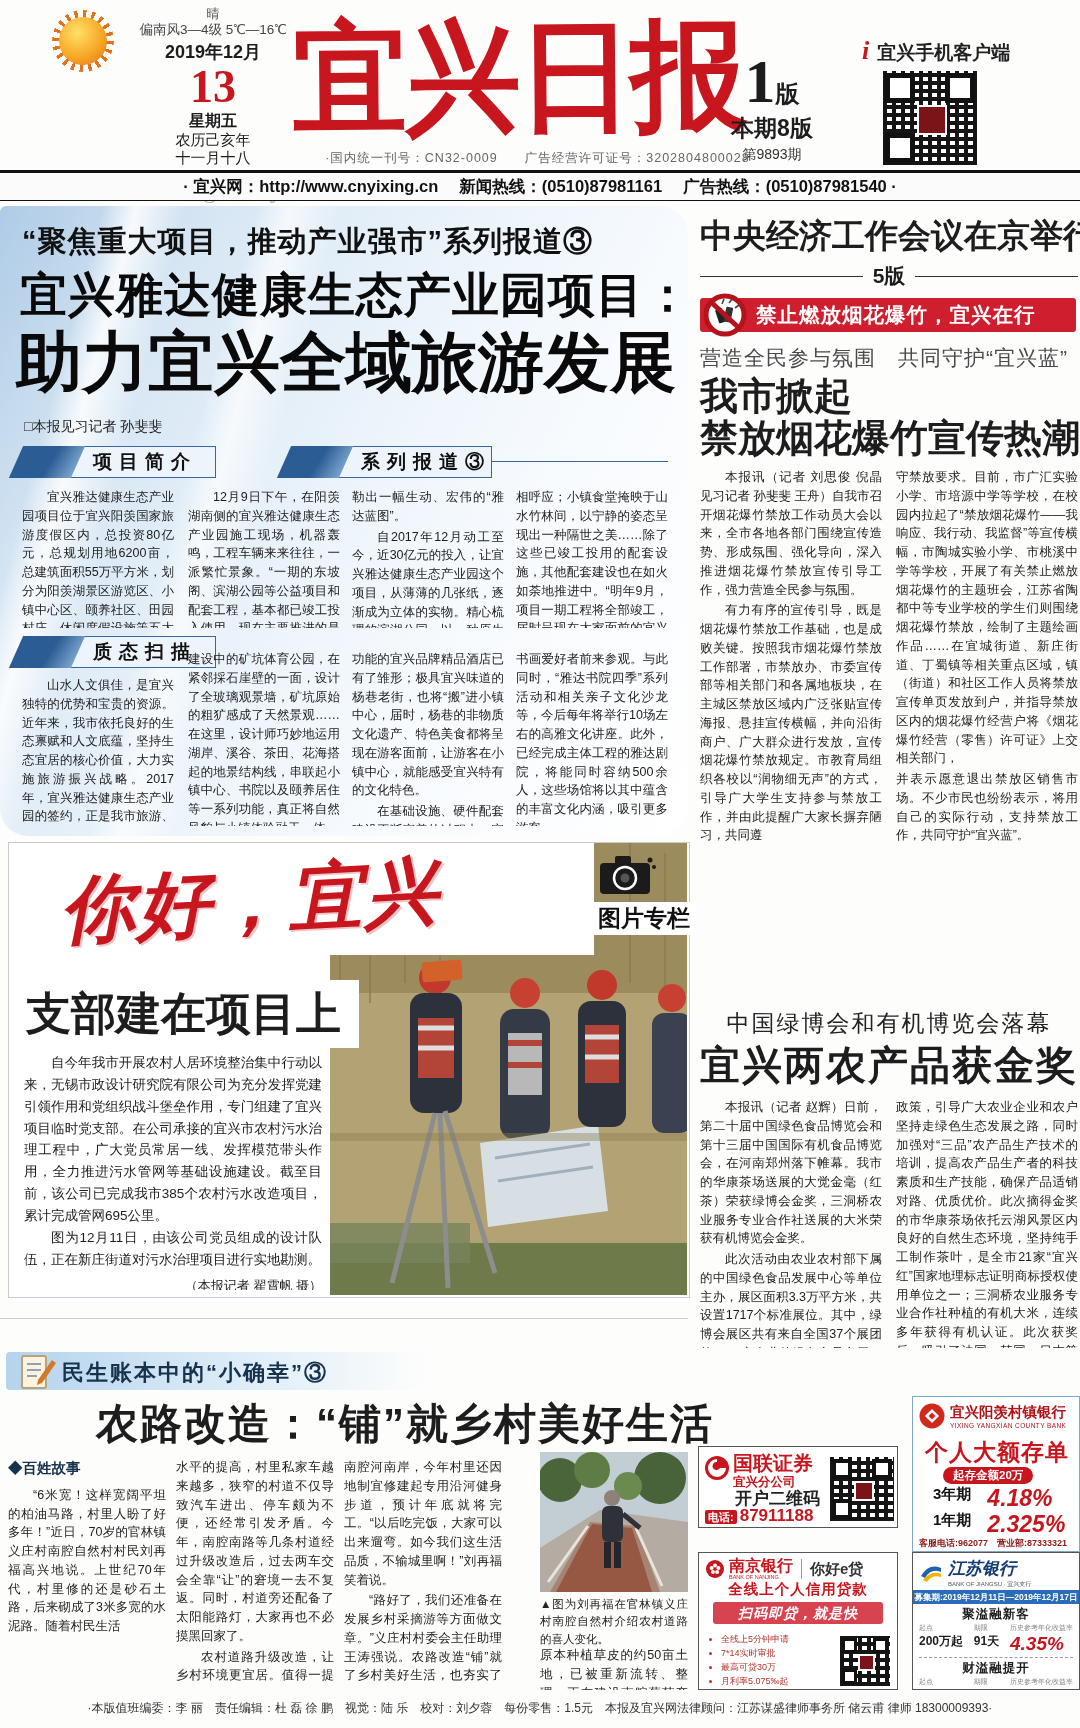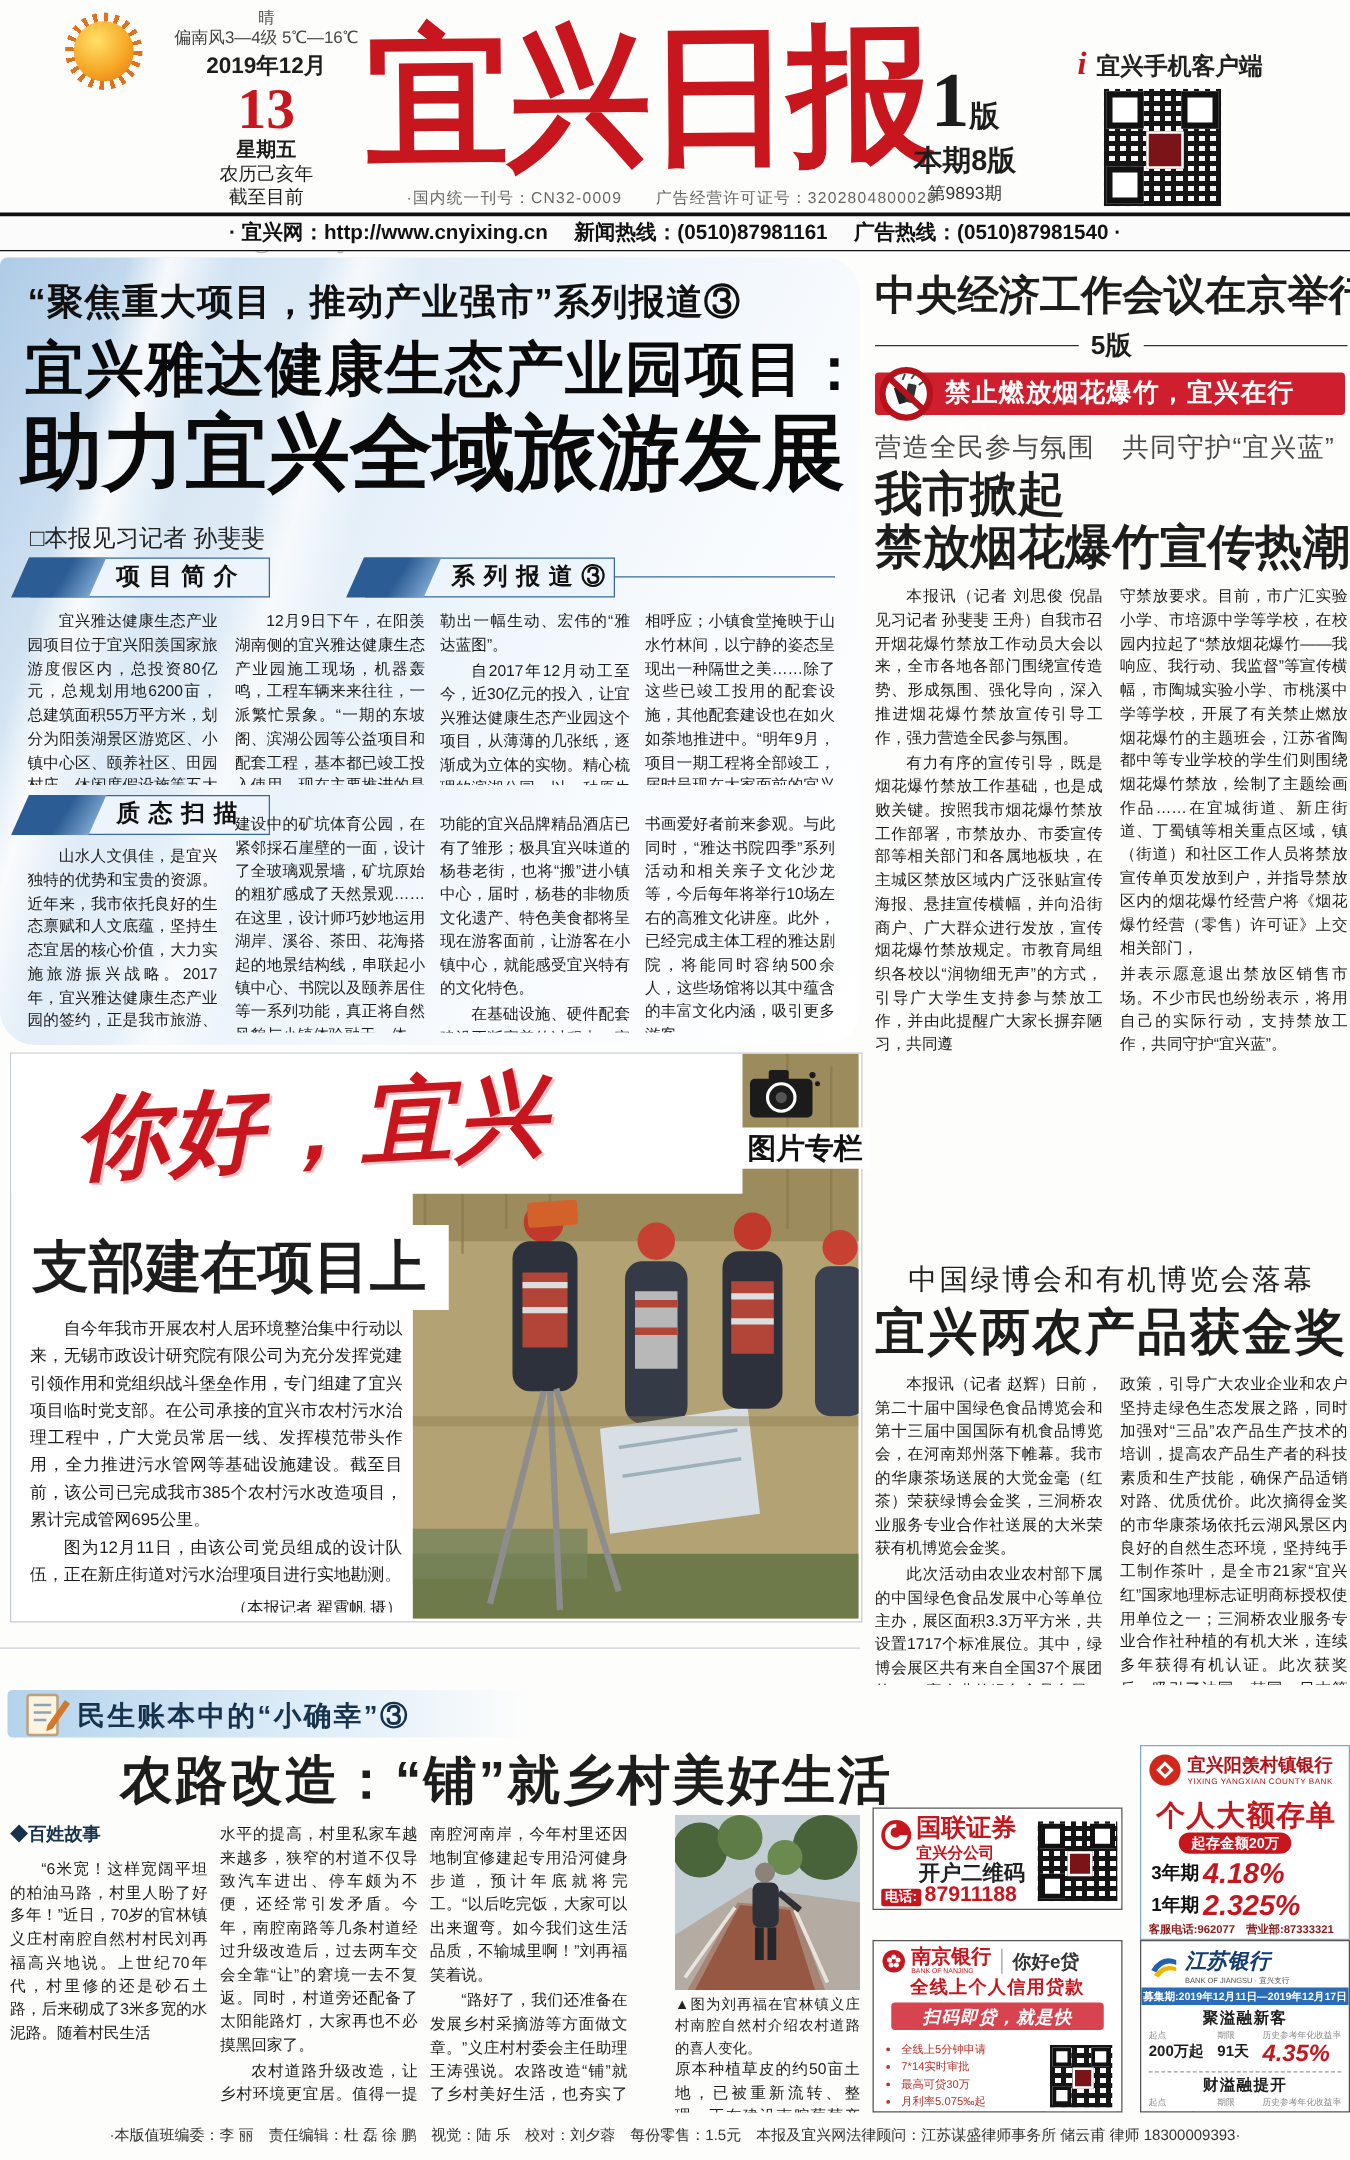--- a/index.html
+++ b/index.html
@@ -38,21 +38,21 @@
             border-top:3px solid #111;border-bottom:1px solid #111;text-align:center;
             font-weight:bold;font-size:16.5px;color:#111;}
   
   .panel{left:0;top:206px;width:688px;height:630px;border-radius:6px 28px 28px 28px;
          background:linear-gradient(118deg,#aecbe6 0%,#d8e7f4 22%,#ecf4fb 48%,#f8fbfe 70%,#ffffff 100%);}
   .panel::before{content:"";position:absolute;inset:0;border-radius:inherit;
          background:linear-gradient(105deg,rgba(255,255,255,0) 12%,rgba(255,255,255,.85) 16%,rgba(255,255,255,0) 22%,rgba(255,255,255,0) 30%,rgba(255,255,255,.7) 34%,rgba(255,255,255,0) 40%);}
   .kicker{font-size:29px;font-weight:900;color:#111;letter-spacing:1px;}
   .hl1{font-size:47px;font-weight:900;color:#0a0a0a;letter-spacing:1px;white-space:nowrap;}
   .hl2{font-size:66px;font-weight:900;color:#0a0a0a;white-space:nowrap;}
-  .byline{font-size:19px;color:#222;}
+  .byline{font-size:14px;color:#222;}
   .sec-tab{height:30px;background:#edf4fb;border:1px solid #35689f;}
   .sec-tab .flag{position:absolute;left:-9px;top:-1px;height:32px;width:62px;
                  background:linear-gradient(100deg,#2b5c93 55%,#7ca5cf);transform:skewX(-24deg);}
   .sec-tab .lbl{position:absolute;left:68px;top:0;line-height:30px;font-size:19px;font-weight:900;letter-spacing:7px;color:#111;}
   .tabrule{height:1px;background:#35689f;}
   .col{text-align:justify;font-size:12.5px;line-height:1.5;color:#1c1c1c;overflow:hidden;}
   .col p{margin:0;text-indent:2em;}
   .col p.noind{text-indent:0;}
   .col p+p{margin-top:2px;}
   
@@ -89,21 +89,21 @@
   .gl-sub{color:#c8161e;font-weight:bold;font-size:12.5px;}
   .gl-line{font-size:17px;color:#222;font-weight:bold;}
   .gl-phone{font-size:17px;font-weight:900;color:#c8161e;}
   .gl-phone b{background:#c8161e;color:#fff;font-size:11px;padding:1px 3px;border-radius:2px;margin-right:3px;}
   .yx{border:1px solid #7fa8cc;}
   .yx-name{font-size:14.5px;font-weight:900;color:#b01217;}
   .yx-en{font-size:6.5px;color:#b01217;letter-spacing:.4px;}
   .yx-prod{font-size:23px;font-weight:900;color:#c8161e;letter-spacing:1px;}
   .yx-badge{display:inline-block;background:#c8161e;color:#fff;font-size:11.5px;font-weight:bold;
             padding:1px 10px;border-radius:9px;}
-  .yx-row{display:flex;align-items:center;gap:3px;}
+  .yx-row{display:flex;align-items:flex-start;gap:16px;margin-left:12px;}
   .yx-term{font-size:15px;font-weight:900;color:#111;}
   .yx-rate{font-size:23px;font-weight:900;color:#c8161e;font-style:italic;}
   .yx-foot{font-size:9px;font-weight:bold;color:#8a1a1a;}
   .nj-head{display:flex;align-items:center;gap:4px;}
   .nj-name{font-size:16px;font-weight:900;color:#c8161e;line-height:1;}
   .nj-en{font-size:5.5px;color:#c8161e;}
   .nj-sep{width:1px;height:20px;background:#999;margin:0 4px;}
   .nj-prod{font-size:15px;font-weight:900;color:#333;}
   .nj-l1{text-align:center;font-size:14.5px;font-weight:900;color:#c8161e;letter-spacing:1px;}
   .nj-rib{margin:3px auto 0;width:170px;height:22px;background:#d7434f;border-radius:3px;color:#fff;
@@ -130,21 +130,21 @@
   <div class="abs sun" style="left:52px;top:10px;">
       <i></i>
     </div>
   <div class="abs wx" style="left:108px;top:6px;">
     <div class="c1">晴</div>
     <div class="c2">偏南风3—4级 5℃—16℃</div>
     <div class="c3">2019年12月</div>
     <div class="day">13</div>
     <div class="c4">星期五</div>
     <div class="c5">农历己亥年</div>
-    <div class="c5">截至目前</div>
+    <div class="c5">十一月十八</div>
     <div class="en">Yixing Daily</div>
   </div>
   <div class="abs masthead" style="left:292px;top:0px;">宜兴日报</div>
   <div class="abs pagebadge" style="left:712px;top:52px;">
     <div><span class="n">1</span><span class="u">版</span></div>
     <div class="ip">本期8版</div>
     <div class="inum">第9893期</div>
   </div>
   <div class="abs appline" style="left:862px;top:36px;">
     <span class="i">i</span><span>宜兴手机客户端</span>

